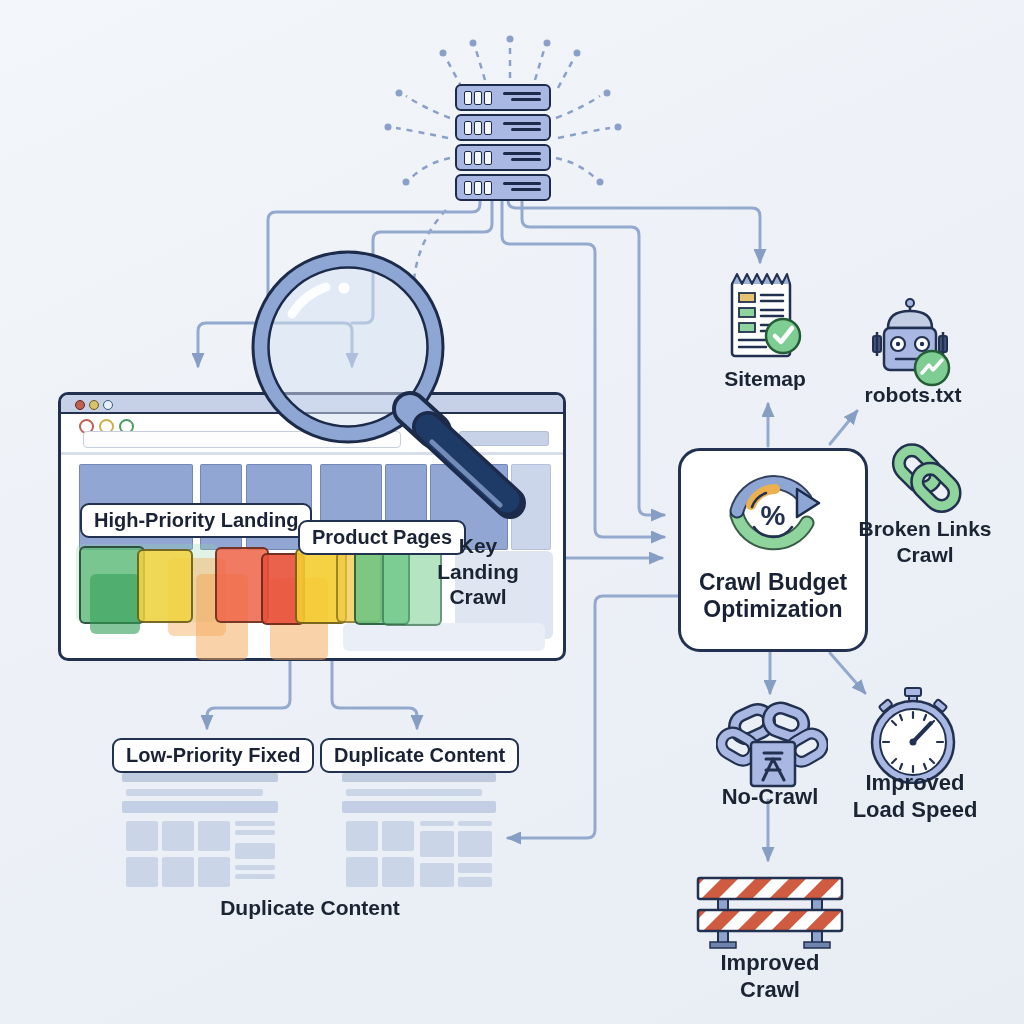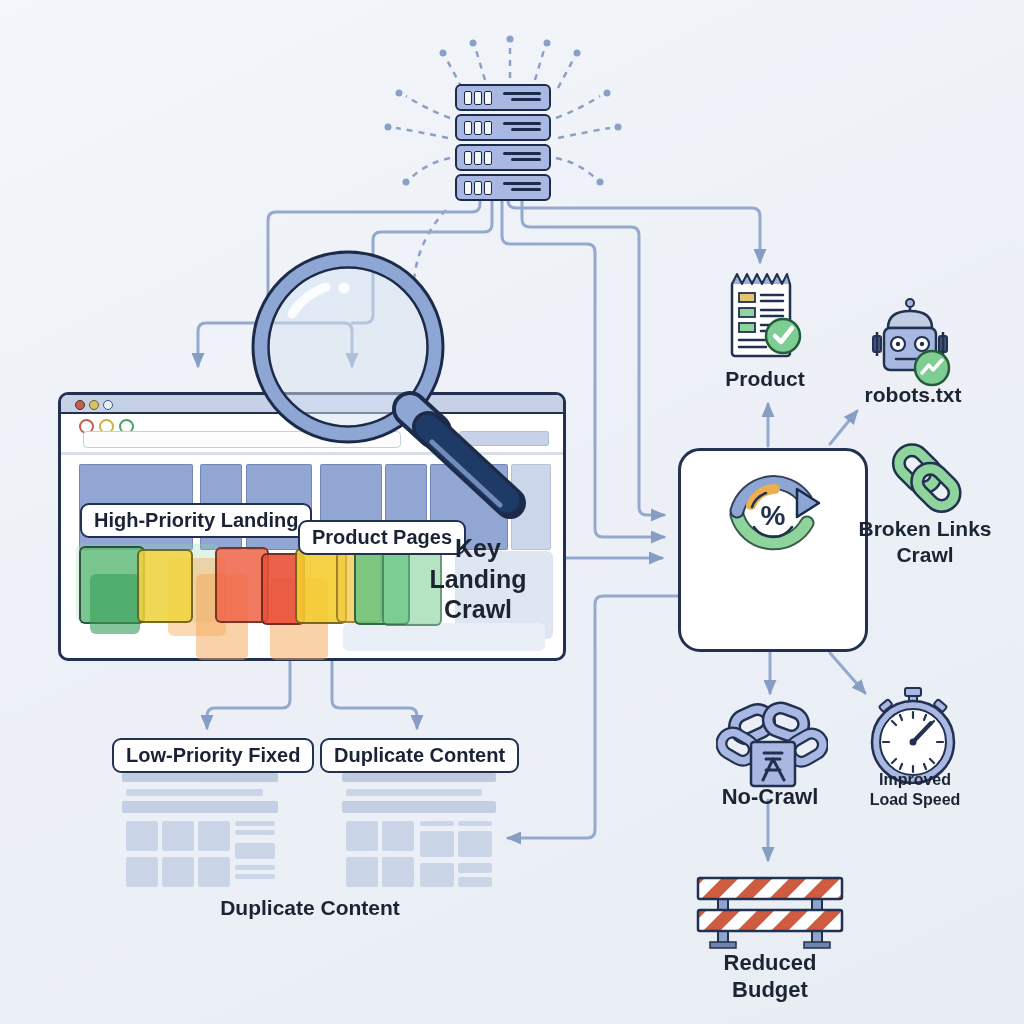--- a/index.html
+++ b/index.html
@@ -186,21 +186,21 @@
   <circle cx="344" cy="288" r="5.5" fill="#ffffff" opacity=".95"></circle>
   <line x1="410" y1="409" x2="434" y2="431" stroke="#1d2b4a" stroke-width="36" stroke-linecap="round"></line>
   <line x1="410" y1="409" x2="432" y2="429" stroke="#8ea6d3" stroke-width="28" stroke-linecap="round"></line>
   <line x1="428" y1="427" x2="510" y2="503" stroke="#1d2b4a" stroke-width="32" stroke-linecap="round"></line>
   <line x1="428" y1="427" x2="507" y2="500" stroke="#1e3a66" stroke-width="25" stroke-linecap="round"></line>
   <line x1="432" y1="442" x2="500" y2="505" stroke="#8ea6d3" stroke-width="5" stroke-linecap="round" opacity=".75"></line>
 </svg>
 
 <div class="chip" style="left:80px;top:503px;">High-Priority Landing</div>
 <div class="chip" style="left:298px;top:509px;margin-top:11px;">Product Pages</div>
-<div class="plain-label" style="left:418px;top:533px;width:120px;font-size:25px;">
+<div class="plain-label" style="left:418px;top:533px;width:120px;font-size:21px;">
   <span style="display:block">Key Landing</span>
   <span style="display:block">Crawl</span>
 </div>
 
 <div class="chip" style="left:112px;top:738px;">Low-Priority Fixed</div>
 <div class="chip" style="left:320px;top:738px;">Duplicate Content</div>
 
 <div class="wireframe" style="left:122px;top:773px;">
   <div class="wf-part wf-header"></div>
   <div class="wf-part" style="left:4px;top:16px;width:88%;height:7px;"></div>
@@ -249,21 +249,21 @@
     <line x1="35" y1="40" x2="57" y2="40"></line>
       <line x1="35" y1="46" x2="57" y2="46"></line>
     <line x1="35" y1="55" x2="51" y2="55"></line>
       <line x1="35" y1="61" x2="46" y2="61"></line>
     <line x1="13" y1="70" x2="46" y2="70"></line>
       <line x1="13" y1="77" x2="40" y2="77"></line>
   </g>
   <circle cx="57" cy="66" r="17" fill="#7ecd92" stroke="#255c38" stroke-width="2.5"></circle>
   <polyline points="49,66 55,72 66,58" fill="none" stroke="#ffffff" stroke-width="4.5" stroke-linecap="round" stroke-linejoin="round"></polyline>
 </svg>
-<div class="plain-label" style="left:712px;top:366px;width:106px;font-size:21px;">Product</div>
+<div class="plain-label" style="left:712px;top:366px;width:106px;font-size:21px;">Sitemap</div>
 
 <svg class="abs icon" style="left:864px;top:296px;" width="92" height="92" viewBox="0 0 92 92">
   <line x1="46" y1="16" x2="46" y2="8" stroke="#223150" stroke-width="2.5"></line>
   <circle cx="46" cy="7" r="4" fill="#a9b8e3" stroke="#223150" stroke-width="2"></circle>
   <path d="M24 32 Q24 15 46 15 Q68 15 68 32 Z" fill="#c3cde4" stroke="#223150" stroke-width="2.5"></path>
   <rect x="9" y="40" width="8" height="16" rx="2" fill="#46557e" stroke="#223150" stroke-width="2"></rect>
   <rect x="75" y="40" width="8" height="16" rx="2" fill="#46557e" stroke="#223150" stroke-width="2"></rect>
   <line x1="13" y1="36" x2="13" y2="60" stroke="#223150" stroke-width="2.5"></line>
   <line x1="79" y1="36" x2="79" y2="60" stroke="#223150" stroke-width="2.5"></line>
   <rect x="20" y="32" width="52" height="42" rx="6" fill="#a9b8e3" stroke="#223150" stroke-width="2.5"></rect>
@@ -295,20 +295,24 @@
     <path d="M86 60 A38 38 0 0 1 16 52" fill="none" stroke="#224a33" stroke-width="15" stroke-linecap="round" opacity=".9"></path>
     <path d="M86 60 A38 38 0 0 1 16 52" fill="none" stroke="#8fd49c" stroke-width="11" stroke-linecap="round"></path>
     <path d="M16 48 A38 38 0 0 1 84 36" fill="none" stroke="#1d2b4a" stroke-width="15" stroke-linecap="round" opacity=".9"></path>
     <path d="M16 48 A38 38 0 0 1 84 36" fill="none" stroke="#8ea6d3" stroke-width="11" stroke-linecap="round"></path>
     <path d="M76 26 L98 40 L76 54 Z" fill="#8ea6d3" stroke="#1d2b4a" stroke-width="2.5" stroke-linejoin="round"></path>
     <path d="M30 42 A26 26 0 0 1 54 26" fill="none" stroke="#edb04e" stroke-width="10" stroke-linecap="round"></path>
     <path d="M33 64 A23 23 0 0 0 71 64" fill="none" stroke="#223150" stroke-width="2.5" stroke-linecap="round"></path>
     <path d="M31 44 A23 23 0 0 1 45 30" fill="none" stroke="#223150" stroke-width="2.5" stroke-linecap="round"></path>
     <text x="52" y="62" text-anchor="middle" font-family="Liberation Sans, sans-serif" font-size="28" font-weight="bold" fill="#223150">%</text>
   </svg>
+  <div class="box-title">
+    <span style="display:block">Crawl Budget</span>
+    <span style="display:block">Optimization</span>
+  </div>
 </div>
 
 <svg class="abs icon" style="left:716px;top:696px;" width="112" height="94" viewBox="0 0 112 94">
   <g>
     <g transform="rotate(-25 36 28)">
       <rect x="18" y="16" width="36" height="24" rx="12" fill="none" stroke="#223150" stroke-width="13"></rect>
       <rect x="18" y="16" width="36" height="24" rx="12" fill="none" stroke="#a9b8e3" stroke-width="8"></rect>
     </g>
     <g transform="rotate(20 70 26)">
       <rect x="52" y="14" width="36" height="24" rx="12" fill="none" stroke="#223150" stroke-width="13"></rect>
@@ -354,26 +358,26 @@
     <line x1="70" y1="35" x2="66" y2="39"></line>
       <line x1="32" y1="73" x2="28" y2="77"></line>
     <line x1="36" y1="29" x2="38" y2="34"></line>
       <line x1="62" y1="29" x2="60" y2="34"></line>
     <line x1="36" y1="83" x2="38" y2="78"></line>
       <line x1="62" y1="83" x2="60" y2="78"></line>
   </g>
   <line x1="49" y1="56" x2="67" y2="37" stroke="#223150" stroke-width="4" stroke-linecap="round"></line>
   <circle cx="49" cy="56" r="3.5" fill="#223150"></circle>
 </svg>
-<div class="plain-label" style="left:840px;top:770px;width:150px;font-size:16px;">
+<div class="plain-label" style="left:840px;top:770px;width:150px;font-size:22px;">
   <span style="display:block">Improved</span>
   <span style="display:block">Load Speed</span>
 </div>
 
 <svg class="abs icon" style="left:694px;top:872px;" width="152" height="84" viewBox="0 0 152 84">
   <rect x="24" y="14" width="10" height="58" fill="#8fa3cc" stroke="#223150" stroke-width="2"></rect>
   <rect x="118" y="14" width="10" height="58" fill="#8fa3cc" stroke="#223150" stroke-width="2"></rect>
   <rect x="16" y="70" width="26" height="6" fill="#6f84ad" stroke="#223150" stroke-width="1.5"></rect>
   <rect x="110" y="70" width="26" height="6" fill="#6f84ad" stroke="#223150" stroke-width="1.5"></rect>
   <rect x="4" y="6" width="144" height="21" rx="2" fill="url(#stripes)" stroke="#223150" stroke-width="2.5"></rect>
   <rect x="4" y="38" width="144" height="21" rx="2" fill="url(#stripes)" stroke="#223150" stroke-width="2.5"></rect>
 </svg>
-<div class="plain-label" style="left:688px;top:950px;width:164px;font-size:22px;">Reduced Budget</div>
+<div class="plain-label" style="left:688px;top:950px;width:164px;font-size:22px;">Improved Crawl</div>
 
 </body></html>

